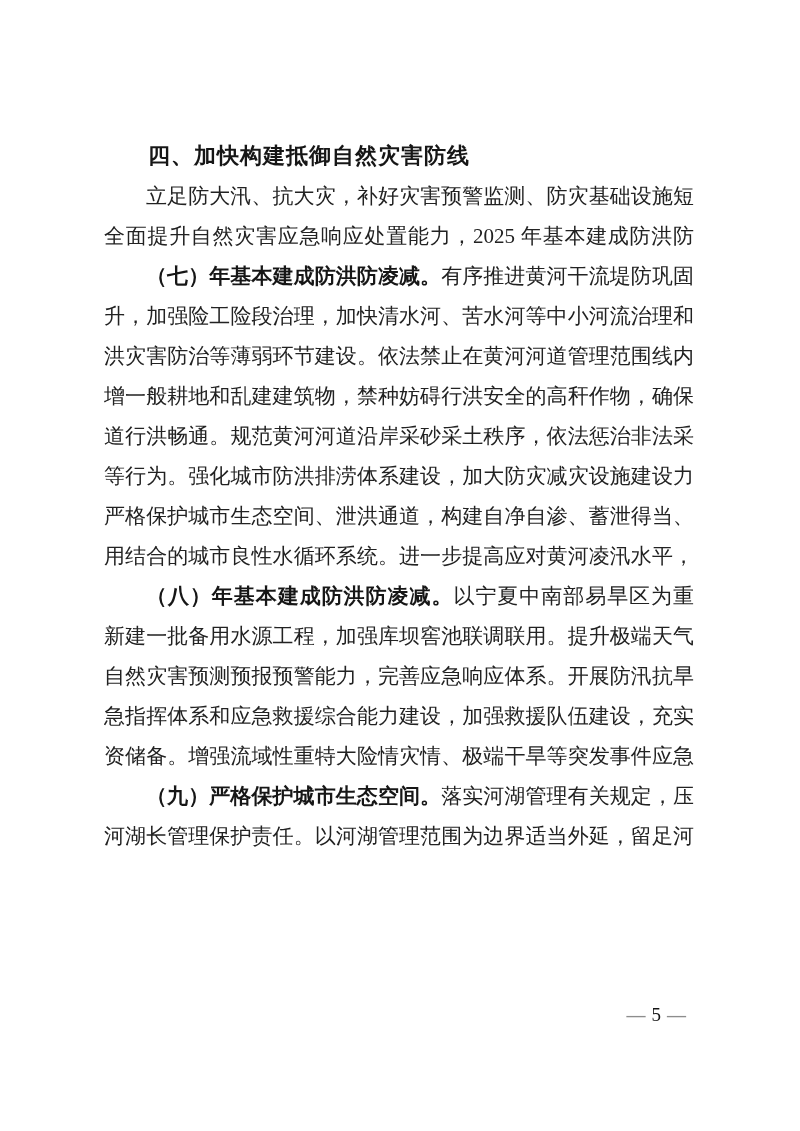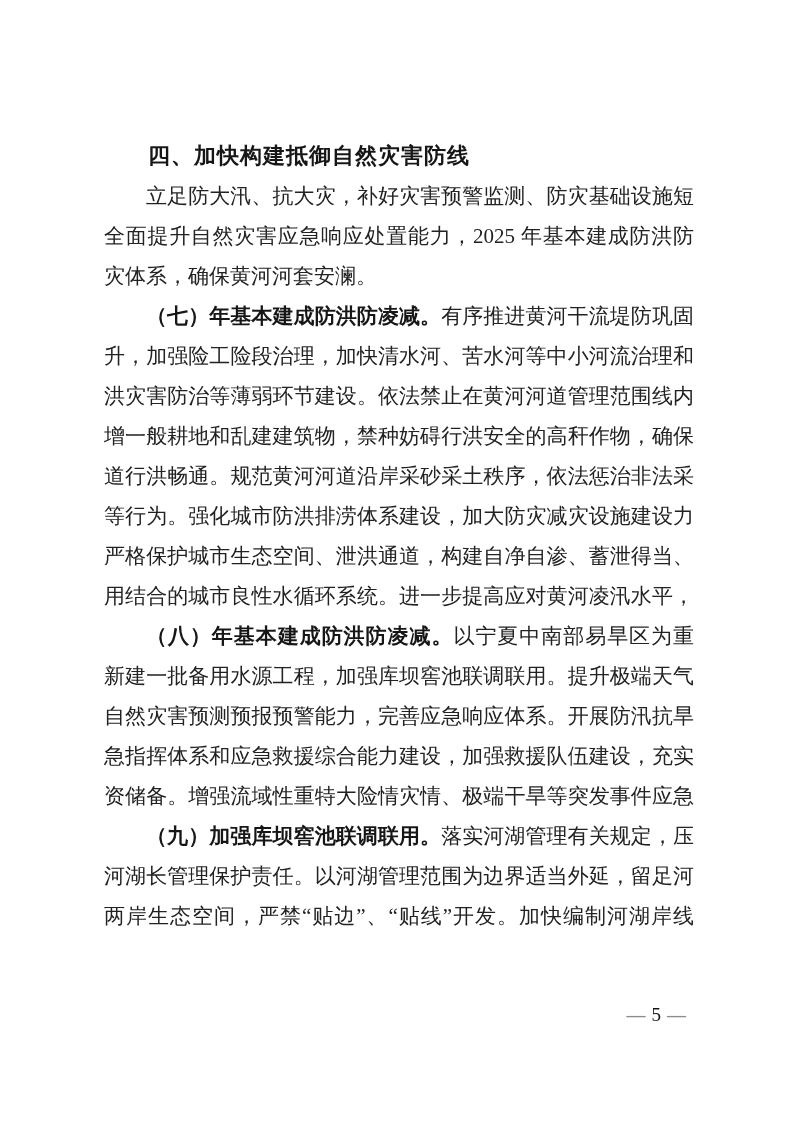--- a/index.html
+++ b/index.html
@@ -81,43 +81,41 @@
 <body>
 
 <div class="page">
 
   <div class="doc-body">
     <div class="doc-heading">四、加快构建抵御自然灾害防线</div>
 
   <div class="paragraph">
         <div class="line first"><span>立足防大汛、抗大灾，补好灾害预警监测、防灾基础设施短板，</span></div>
         <div class="line"><span>全面提升自然灾害应急响应处置能力，2025 年基本建成防洪防凌减</span></div>
-        <div class="line flush-end"><span>灾体系，确保黄河河套安澜。</span></div>
       </div>
       <div class="paragraph">
         <div class="line first"><span class="b">（七）年基本建成防洪防凌减。</span><span>有序推进黄河干流堤防巩固提</span></div>
         <div class="line"><span>升，加强险工险段治理，加快清水河、苦水河等中小河流治理和山</span></div>
         <div class="line"><span>洪灾害防治等薄弱环节建设。依法禁止在黄河河道管理范围线内新</span></div>
         <div class="line"><span>增一般耕地和乱建建筑物，禁种妨碍行洪安全的高秆作物，确保河</span></div>
         <div class="line"><span>道行洪畅通。规范黄河河道沿岸采砂采土秩序，依法惩治非法采砂</span></div>
         <div class="line"><span>等行为。强化城市防洪排涝体系建设，加大防灾减灾设施建设力度，</span></div>
         <div class="line"><span>严格保护城市生态空间、泄洪通道，构建自净自渗、蓄泄得当、排</span></div>
         <div class="line"><span>用结合的城市良性水循环系统。进一步提高应对黄河凌汛水平，保</span></div>
       </div>
       <div class="paragraph">
         <div class="line first"><span class="b">（八）年基本建成防洪防凌减。</span><span>以宁夏中南部易旱区为重点，</span></div>
         <div class="line"><span>新建一批备用水源工程，加强库坝窖池联调联用。提升极端天气和</span></div>
         <div class="line"><span>自然灾害预测预报预警能力，完善应急响应体系。开展防汛抗旱应</span></div>
         <div class="line"><span>急指挥体系和应急救援综合能力建设，加强救援队伍建设，充实物</span></div>
         <div class="line"><span>资储备。增强流域性重特大险情灾情、极端干旱等突发事件应急处</span></div>
       </div>
       <div class="paragraph">
-        <div class="line first"><span class="b">（九）加强库坝窖池联调联用。</span><span>落实河湖管理有关规定，压实</span></div>
+        <div class="line first"><span class="b">（九）严格保护城市生态空间。</span><span>落实河湖管理有关规定，压实</span></div>
         <div class="line"><span>河湖长管理保护责任。以河湖管理范围为边界适当外延，留足河湖</span></div>
-        <div class="line"><span>两岸生态空间，严禁“贴边”、“贴线”开发。加快编制河湖岸线</span></div>
       </div>
     </div>
 
   <div class="page-number">
     <span class="dash">—</span><span class="num">5</span><span class="dash">—</span>
   </div>
 
 </div>
 
 </body></html>

